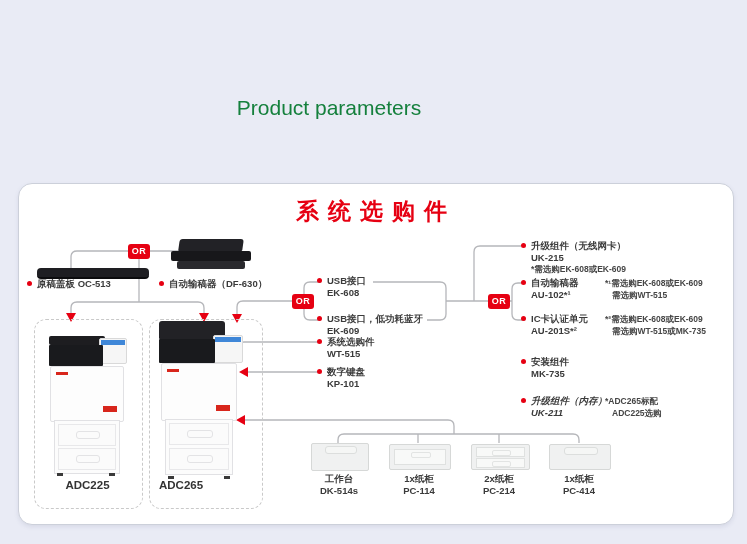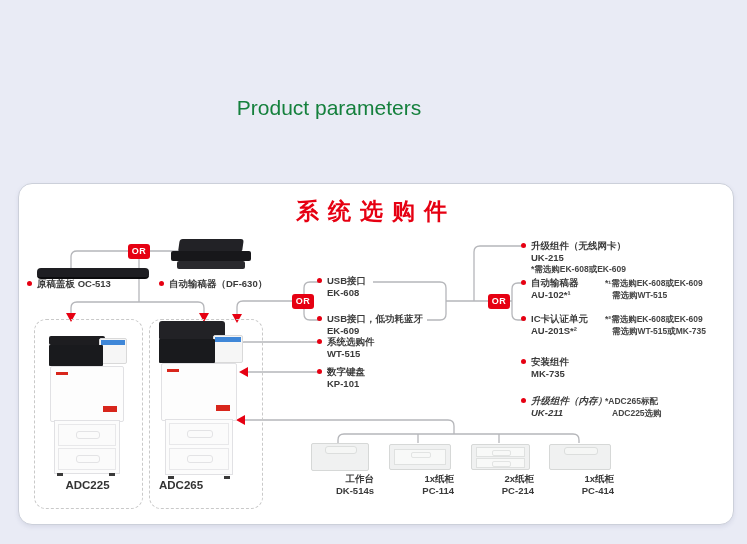--- a/index.html
+++ b/index.html
@@ -40,21 +40,21 @@
   .p-foot{width:6px;height:3px;background:#3a3a3a;}
   
   .tray{position:absolute;background:#f0f1f1;border:1px solid #d6d8d7;border-radius:2px;}
   .tray.notch::before{content:"";position:absolute;top:2px;left:24%;width:52%;height:6px;
     border:1px solid #dcdedd;border-radius:3px;background:#f5f6f5;}
   .tray .dline{position:absolute;left:4px;right:4px;border:1px solid #dfe1e0;background:#f8f9f8;}
   .tray .dline::after{content:"";position:absolute;left:32%;top:2px;width:36%;height:4px;
     border:1px solid #e2e4e3;border-radius:2px;}
   .tray-label{position:absolute;width:70px;text-align:center;font-size:9.5px;line-height:12px;
     color:#3a3a3a;font-weight:600;}
-  .tray-label span{display:block;text-align:right;}
+  .tray-label span{display:block;}
 </style>
 </head>
 <body>
 
 <div class="stage">
 
   <div class="page-subtitle">Product parameters</div>
 
   <div class="panel">
     <div class="panel-title">系统选购件</div>

